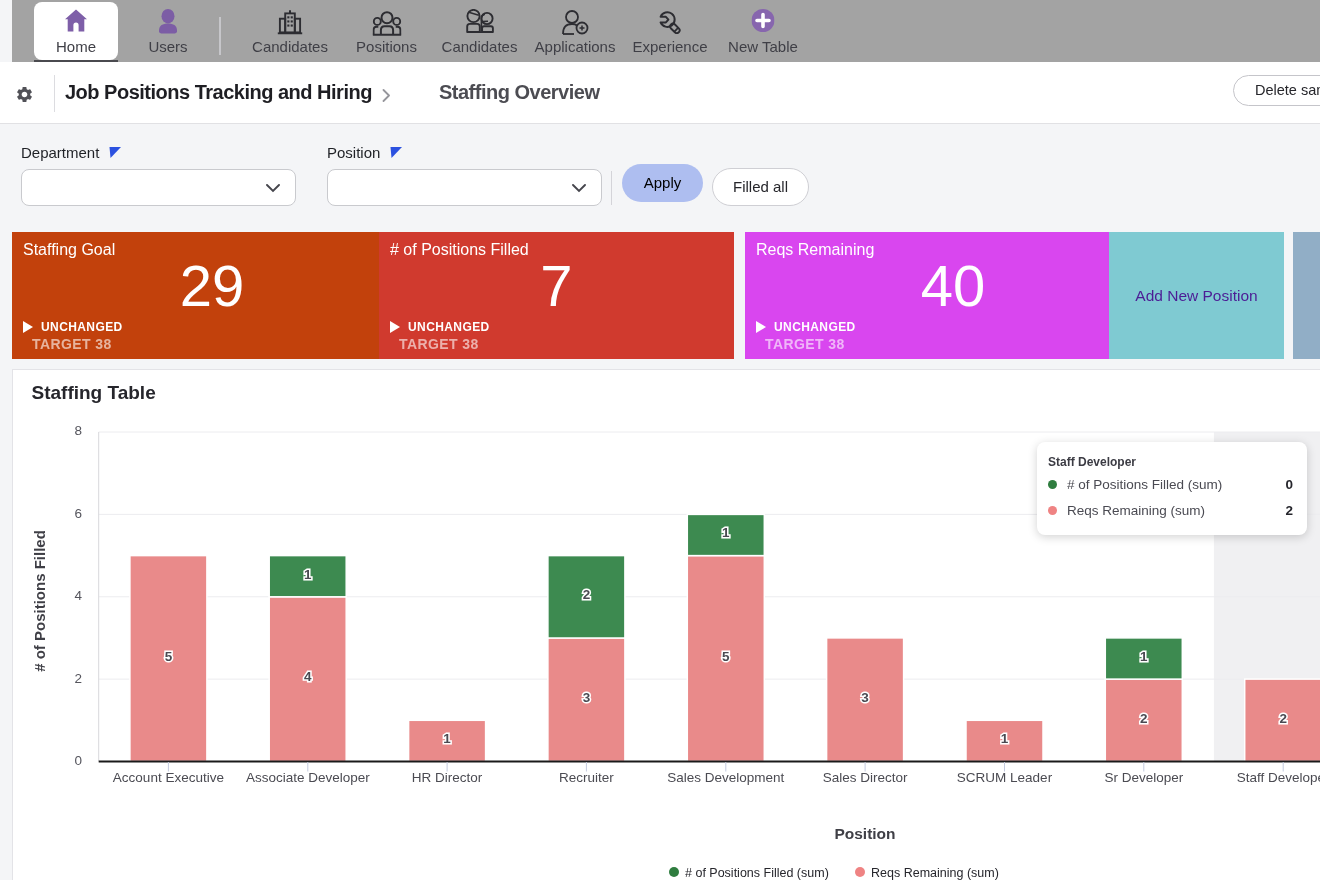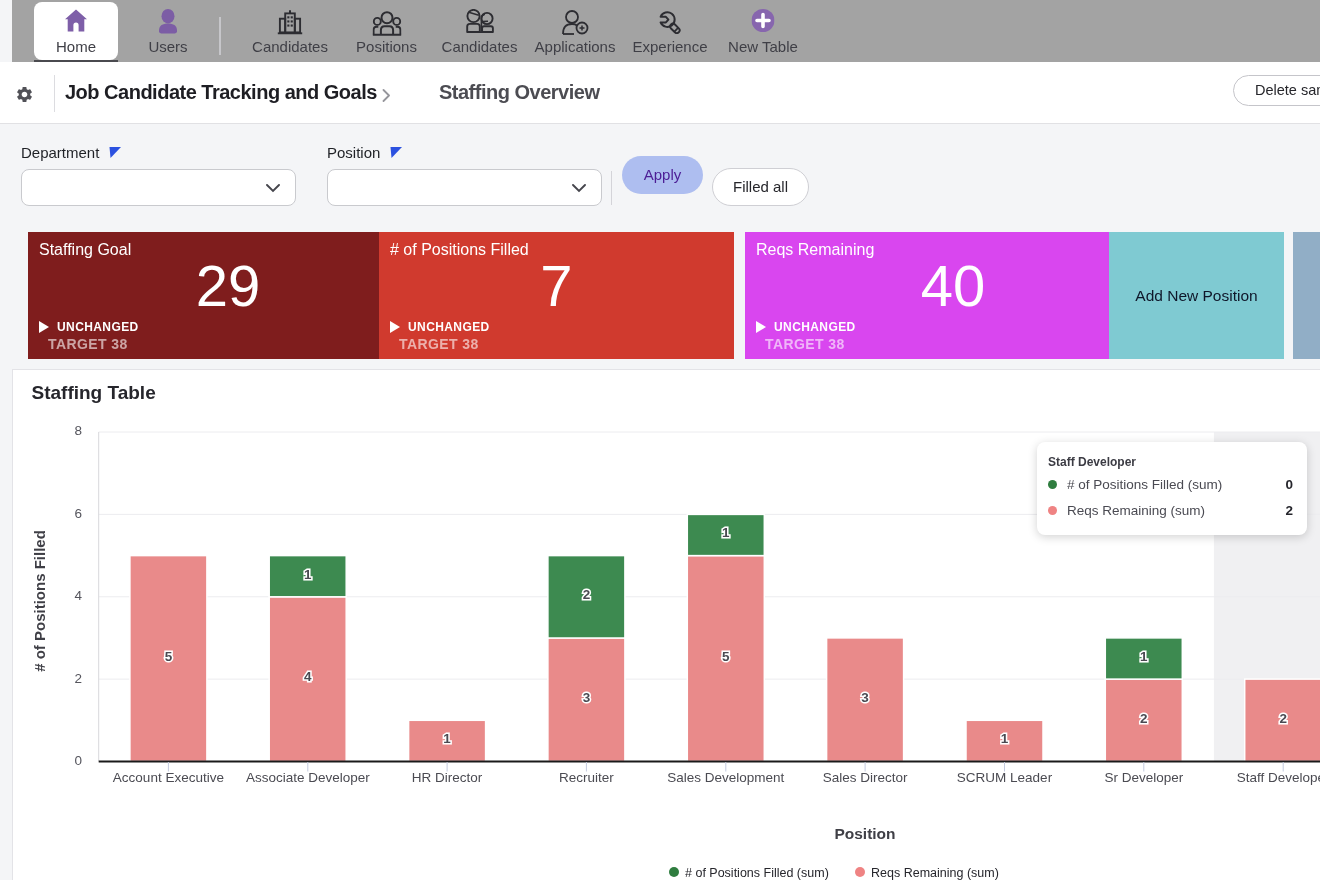--- a/index.html
+++ b/index.html
@@ -21,21 +21,21 @@
   .gear { position:absolute; left:15px; top:85px; }
   .crumbdiv { position:absolute; left:54px; top:75px; width:1px; height:37px; background:#dcdce0; }
   .crumb1 { position:absolute; left:65px; top:81px; font-size:20px; font-weight:bold; color:#1e1e23; letter-spacing:-0.5px;}
   .crumb2 { position:absolute; top:81px; font-size:20px; font-weight:bold; color:#4c4c52; letter-spacing:-0.5px;margin-left:40px;}
   .delbtn { position:absolute; left:1233px; top:75px; height:31px; width:170px; background:#fff; border:1px solid #c5c5ca; border-radius:16px; font-size:14.5px; color:#26262b; padding-left:21px; line-height:29px; white-space:nowrap; }
 
   
   .flabel { position:absolute; font-size:15px; color:#1f2126; }
   .fselect { position:absolute; top:169px; width:275px; height:37px; background:#fff; border:1px solid #c9cace; border-radius:8px; }
   .fdiv { position:absolute; left:611px; top:171px; width:1px; height:34px; background:#d4d4d9; }
-  .applybtn { position:absolute; left:622px; top:156px; width:81px; height:38px; background:#aebef0; border-radius:19px; color:#4c1d95; font-size:15px; text-align:center; line-height:38px; }
+  .applybtn { position:absolute; left:622px; top:164px; width:81px; height:38px; background:#aebef0; border-radius:19px; color:#000000; font-size:15px; text-align:center; line-height:38px; }
   .clearbtn { position:absolute; left:712px; top:168px; width:97px; height:38px; background:#fff; border:1px solid #cfcfd4; border-radius:19px; color:#26262b; font-size:15px; text-align:center; line-height:36px; }
 
   
   .kpi { position:absolute; top:232px; height:127px; color:#fff; }
   .kpi .t { position:absolute; left:11px; top:9px; font-size:16px; }
   .kpi .num { position:absolute; left:0; right:0; top:25px; text-align:center; font-size:58px; font-weight:400; line-height:58px; }
   .kpi .row2 { position:absolute; left:11px; top:88px; font-size:12px; font-weight:bold; letter-spacing:0.4px; }
   .kpi .row3 { position:absolute; left:11px; top:104px; font-size:14px; font-weight:bold; letter-spacing:0.4px; color:rgba(255,255,255,0.6);margin-left:9px; }
   .tri { display:inline-block; width:0; height:0; border-left:10px solid #fff; border-top:6.5px solid transparent; border-bottom:6.5px solid transparent; margin-right:8px; vertical-align:-2px; }
 
@@ -151,21 +151,21 @@
   </div>
 </div>
 
 <div class="crumbbar"></div>
 <div class="gear">
   <svg width="19" height="19" viewBox="0 0 24 24" fill="#515157">
       <path d="M19.14 12.94c.04-.3.06-.61.06-.94 0-.32-.02-.64-.07-.94l2.03-1.58c.18-.14.23-.41.12-.61l-1.92-3.32c-.12-.22-.37-.29-.59-.22l-2.39.96c-.5-.38-1.03-.7-1.62-.94l-.36-2.54c-.04-.24-.24-.41-.48-.41h-3.84c-.24 0-.43.17-.47.41l-.36 2.54c-.59.24-1.13.57-1.62.94l-2.39-.96c-.22-.08-.47 0-.59.22L2.74 8.87c-.12.21-.08.47.12.61l2.03 1.58c-.05.3-.09.63-.09.94s.02.64.07.94l-2.03 1.58c-.18.14-.23.41-.12.61l1.92 3.32c.12.22.37.29.59.22l2.39-.96c.5.38 1.03.7 1.62.94l.36 2.54c.05.24.24.41.48.41h3.84c.24 0 .44-.17.47-.41l.36-2.54c.59-.24 1.13-.56 1.62-.94l2.39.96c.22.08.47 0 .59-.22l1.92-3.32c.12-.22.07-.47-.12-.61l-2.01-1.58zM12 15.6c-1.98 0-3.6-1.62-3.6-3.6s1.62-3.6 3.6-3.6 3.6 1.62 3.6 3.6-1.62 3.6-3.6 3.6z"></path>
     </svg>
 </div>
 <div class="crumbdiv"></div>
-<div class="crumb1" id="c1">Job Candidate Tracking and Goals</div>
+<div class="crumb1" id="c1">Job Positions Tracking and Hiring</div>
 <div style="position:absolute; left:382px; top:88px;"><svg width="9" height="13" viewBox="0 0 9 13">
       <path d="M1.5 1 L7 6.5 L1.5 12" stroke="#96969c" stroke-width="1.8" fill="none" stroke-linecap="round" stroke-linejoin="round"></path>
     </svg></div>
 <div class="crumb2" style="left:399px;">Staffing Overview</div>
 <div class="delbtn">Delete sample data</div>
 
 <div class="flabel" style="left:21px; top:144px;">Department
   <svg width="12" height="11" viewBox="0 0 12 11" style="margin-left:5px; vertical-align:0.5px;">
       <path d="M0.5 0 L12 0 L1.5 11 Z" fill="#2b51e0"></path>
     </svg>
@@ -182,40 +182,40 @@
 </div>
 <div class="fselect" style="left:327px;">
   <svg width="14" height="9" viewBox="0 0 14 9" style="position:absolute; right:15px; top:14px;">
       <path d="M1 1 L7 7 L13 1" fill="none" stroke="#45454c" stroke-width="1.9" stroke-linecap="round"></path>
     </svg>
 </div>
 <div class="fdiv"></div>
 <div class="applybtn">Apply</div>
 <div class="clearbtn">Filled all</div>
 
-<div class="kpi" style="left:28px; width:400px; background:#7f1d1d;">
+<div class="kpi" style="left:12px; width:400px; background:#c2410c;">
   <div class="t">Staffing Goal</div>
   <div class="num">29</div>
   <div class="row2"><span class="tri"></span>UNCHANGED</div>
   <div class="row3">TARGET 38</div>
 </div>
 <div class="kpi" style="left:379px; width:355px; background:#d03a2e;">
   <div class="t"># of Positions Filled</div>
   <div class="num">7</div>
   <div class="row2"><span class="tri"></span>UNCHANGED</div>
   <div class="row3">TARGET 38</div>
 </div>
 <div class="kpi" style="left:745px; width:416px; background:#d946ef;text-decoration:underline;">
   <div class="t">Reqs Remaining</div>
   <div class="num">40</div>
   <div class="row2"><span class="tri"></span>UNCHANGED</div>
   <div class="row3">TARGET 38</div>
 </div>
 <div class="kpi" style="left:1109px; width:175px; background:#7fcad2;">
-  <div style="position:absolute; left:0; right:0; top:55px; text-align:center; font-size:15.5px; color:#0f172a;">Add New Position</div>
+  <div style="position:absolute; left:0; right:0; top:55px; text-align:center; font-size:15.5px; color:#4c1d95;">Add New Position</div>
 </div>
 <div class="kpi" style="left:1293px; width:175px; background:#91aec6;"></div>
 
 <div class="chartcard">
   <div class="charttitle">Staffing Table</div>
   <svg width="1340" height="530" viewBox="0 0 1340 530" style="position:absolute; left:0; top:0;">
     <rect x="1200.9" y="62.0" width="139.4" height="329.5" fill="#f0f0f2"></rect>
     <g stroke="#ececef" stroke-width="1">
       <line x1="85.7" y1="62.00" x2="1340" y2="62.00"></line>
         <line x1="85.7" y1="144.38" x2="1340" y2="144.38"></line>

